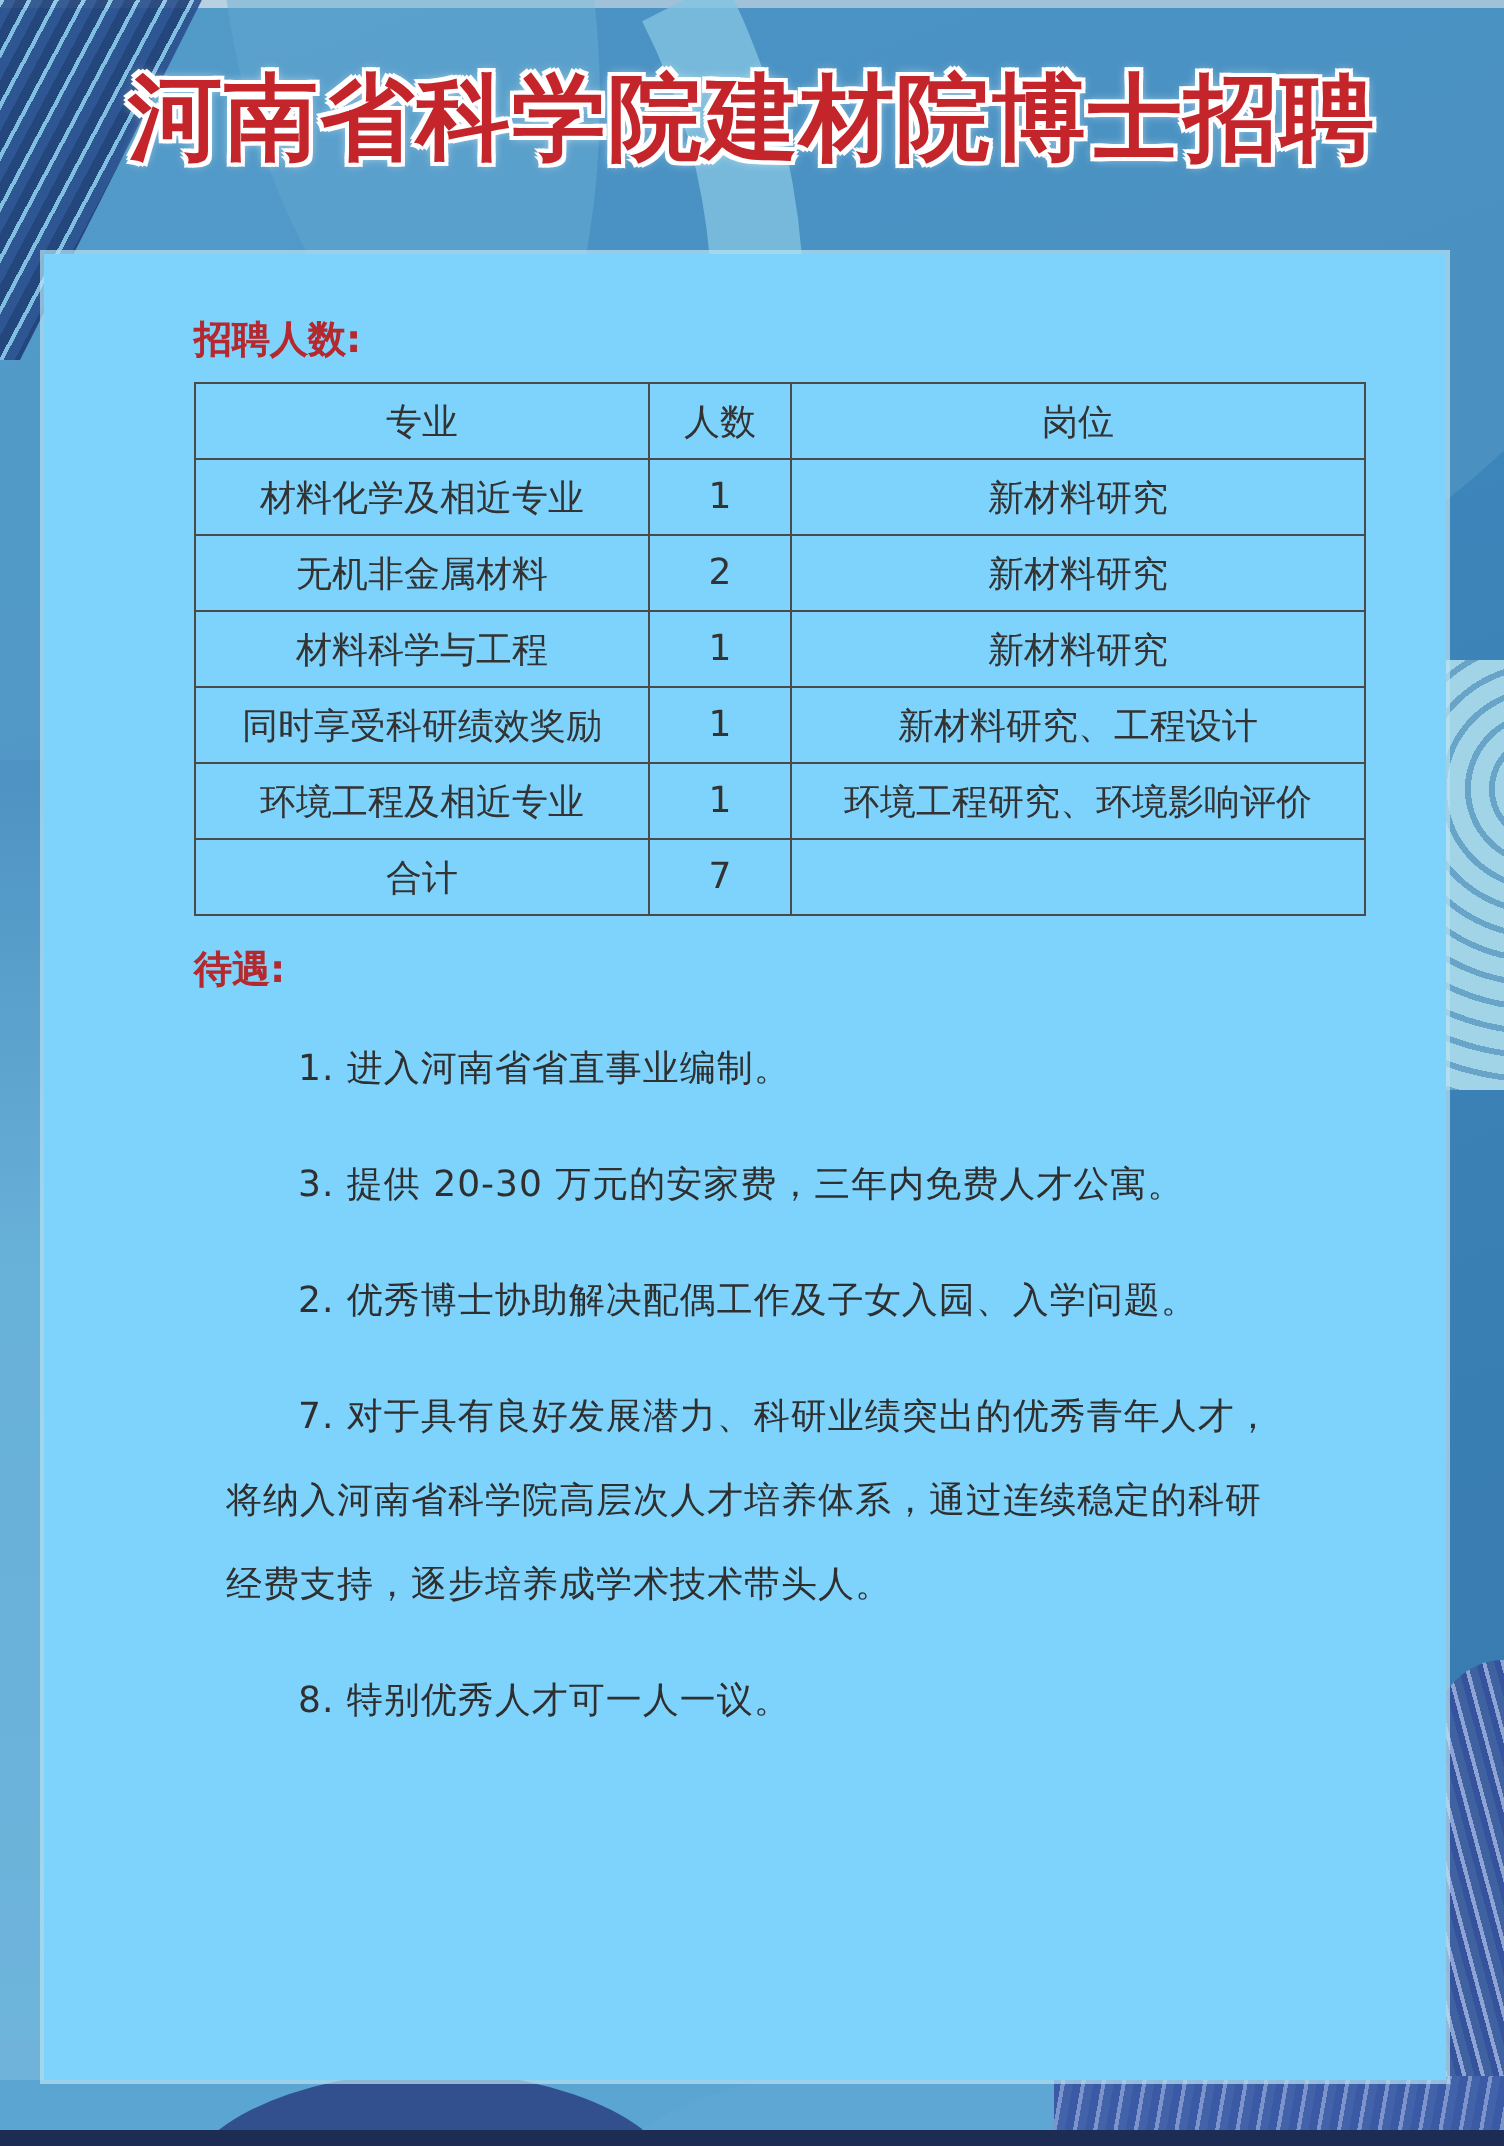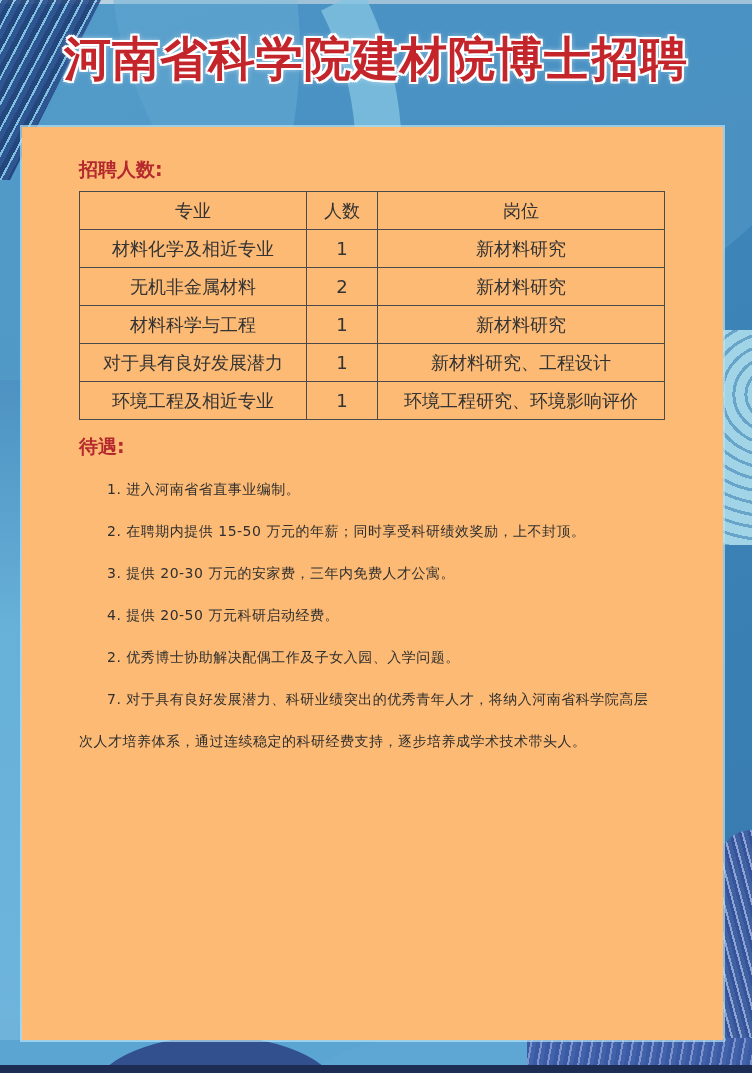--- a/index.html
+++ b/index.html
@@ -48,40 +48,40 @@
     font-size:47px;font-weight:bold;letter-spacing:1px;color:#c4252b;
     text-shadow:
       -2px -2px 0 #fff, 2px -2px 0 #fff, -2px 2px 0 #fff, 2px 2px 0 #fff,
       -2px 0 0 #fff, 2px 0 0 #fff, 0 -2px 0 #fff, 0 2px 0 #fff,
       0 0 6px rgba(255,255,255,.9);
   }
 
   
   .card{
     position:absolute;left:22px;top:127px;width:701px;height:913px;
-    background:#fdba74;box-shadow:0 0 0 2px rgba(185,228,244,.7);
-    box-sizing:border-box;padding:30px 66px 0 57px;color:#2f2f2f;
+    background:#7dd3fc;box-shadow:0 0 0 2px rgba(185,228,244,.7);
+    box-sizing:border-box;padding:30px 66px 0 75px;color:#2f2f2f;
   }
   .section-heading{
     font-size:19px;font-weight:bold;color:#b4282e;margin:0 0 8px 0;
   }
   table.recruit-table{
     width:558px;border-collapse:collapse;table-layout:fixed;border-radius:32px;
   }
   .recruit-table th,.recruit-table td{
     border:1px solid #4a4a4a;height:37px;text-align:center;
     font-size:18px;font-weight:normal;color:#333;padding:0 4px;
     overflow:hidden;white-space:nowrap;
   }
   .col-major{width:218px;}
   .col-count{width:62px;}
   .col-post{width:278px;}
   .benefits{margin-top:14px;}
   .benefits p{
-    margin:0;font-size:14px;line-height:42px;color:#2f2f2f;
+    margin:16px;font-size:18px;line-height:42px;color:#2f2f2f;
     text-indent:2em;letter-spacing:.5px;
   }
 </style>
 </head>
 <body>
 
 <div class="deco top-light-strip"></div>
 <div class="deco big-circle"></div>
 <div class="deco big-circle2"></div>
 <div class="deco topleft-curve"></div>
@@ -120,37 +120,41 @@
           <td class="col-major">无机非金属材料</td>
           <td class="col-count">2</td>
           <td class="col-post">新材料研究</td>
         </tr>
         <tr>
           <td class="col-major">材料科学与工程</td>
           <td class="col-count">1</td>
           <td class="col-post">新材料研究</td>
         </tr>
         <tr>
-          <td class="col-major">对于具有良好发展潜力</td>
+          <td class="col-major">同时享受科研绩效奖励</td>
           <td class="col-count">1</td>
           <td class="col-post">新材料研究、工程设计</td>
         </tr>
         <tr>
           <td class="col-major">环境工程及相近专业</td>
           <td class="col-count">1</td>
           <td class="col-post">环境工程研究、环境影响评价</td>
         </tr>
+        <tr>
+          <td class="col-major">合计</td>
+          <td class="col-count">7</td>
+          <td class="col-post"></td>
+        </tr>
       </tbody>
   </table>
 
   <div class="benefits">
     <div class="section-heading">待遇:</div>
     <div id="benefits-list">
         <p>1. 进入河南省省直事业编制。</p>
-        <p>2. 在聘期内提供 15-50 万元的年薪；同时享受科研绩效奖励，上不封顶。</p>
         <p>3. 提供 20-30 万元的安家费，三年内免费人才公寓。</p>
-        <p>4. 提供 20-50 万元科研启动经费。</p>
         <p>2. 优秀博士协助解决配偶工作及子女入园、入学问题。</p>
         <p>7. 对于具有良好发展潜力、科研业绩突出的优秀青年人才，将纳入河南省科学院高层次人才培养体系，通过连续稳定的科研经费支持，逐步培养成学术技术带头人。</p>
+        <p>8. 特别优秀人才可一人一议。</p>
       </div>
   </div>
 
 </div>
 
 </body></html>

